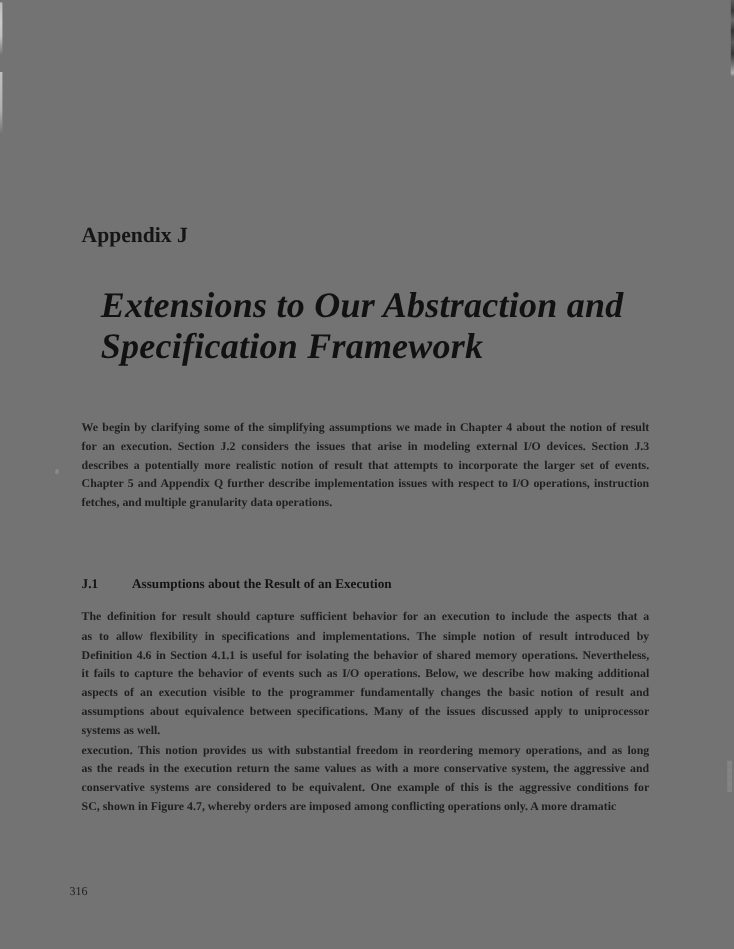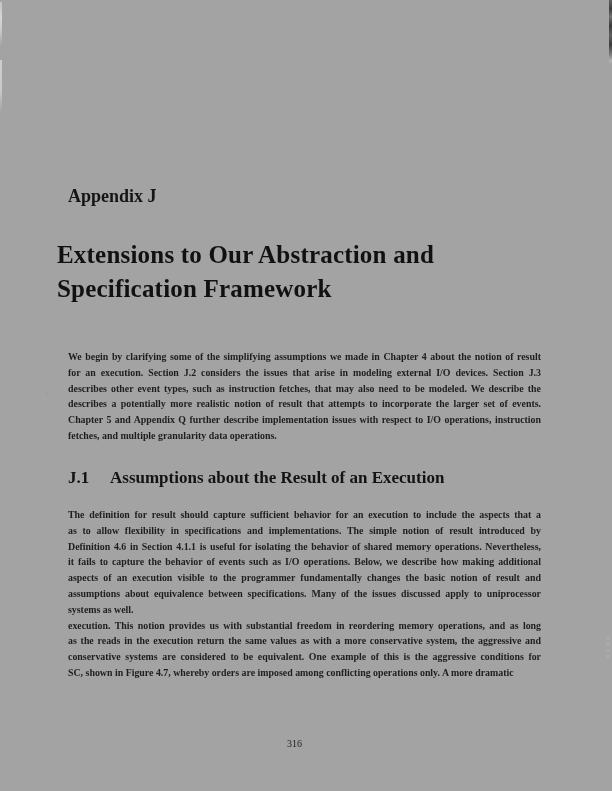--- a/index.html
+++ b/index.html
@@ -4,43 +4,44 @@
 <style>
   html, body {
     margin: 0;
     padding: 0;
     background: #ffffff;
   }
   .page {
     position: relative;
     width: 612px;
     height: 791px;
-    background: #a3a3a3;
+    background: #737373;
     font-family: "Liberation Serif", serif;
     color: #1c1c1c;
     overflow: hidden;
   }
   .appendix-label {
     position: absolute;
     left: 68px;
     top: 186px;
     font-size: 18px;
     font-weight: bold;
     color: #151515;
   }
   .chapter-title {
     position: absolute;
-    left: 57px;
+    left: 84px;
     top: 238px;
     margin: 0;
-    font-size: 25px;
+    font-size: 30px;
     font-weight: bold;
     line-height: 34px;
     color: #111111;
     letter-spacing: 0.2px;
+    font-style: italic;
   }
   .para {
     position: absolute;
     left: 68px;
     width: 473px;
     font-size: 9.9px;
     line-height: 15.8px;
     color: #1e1e1e;
     font-weight: bold;
   }
@@ -51,35 +52,35 @@
     text-align-last: justify;
   }
   .line.last {
     text-align: justify;
     text-align-last: left;
   }
   .line.ind { text-indent: 13px; }
   .sec-heading {
     position: absolute;
     left: 68px;
-    top: 468px;
-    font-size: 17px;
+    top: 481px;
+    font-size: 11px;
     font-weight: bold;
     color: #131313;
   }
   .sec-num {
     display: inline-block;
     min-width: 42px;
   }
   .page-number-wrap {
     position: absolute;
     left: 58px;
     top: 738px;
     width: 473px;
-    text-align: center;
+    text-align: left;
     font-size: 10px;
     color: #222222;
   }
   
   .artifact-right-strip {
     position: absolute;
     right: 0;
     top: 0;
     width: 3px;
     height: 64px;
@@ -138,21 +139,20 @@
   <div class="appendix-label">Appendix J</div>
 
   <h1 class="chapter-title">
     <div>Extensions to Our Abstraction and</div>
     <div>Specification Framework</div>
   </h1>
 
   <div class="para para-1">
     <div class="line">We begin by clarifying some of the simplifying assumptions we made in Chapter 4 about the notion of result</div>
     <div class="line">for an execution. Section J.2 considers the issues that arise in modeling external I/O devices. Section J.3</div>
-    <div class="line">describes other event types, such as instruction fetches, that may also need to be modeled. We describe the</div>
     <div class="line">describes a potentially more realistic notion of result that attempts to incorporate the larger set of events.</div>
     <div class="line">Chapter 5 and Appendix Q further describe implementation issues with respect to I/O operations, instruction</div>
     <div class="line last">fetches, and multiple granularity data operations.</div>
   </div>
 
   <div class="sec-heading">
     <span class="sec-num">J.1</span><span class="sec-title">Assumptions about the Result of an Execution</span>
   </div>
 
   <div class="para para-23">

